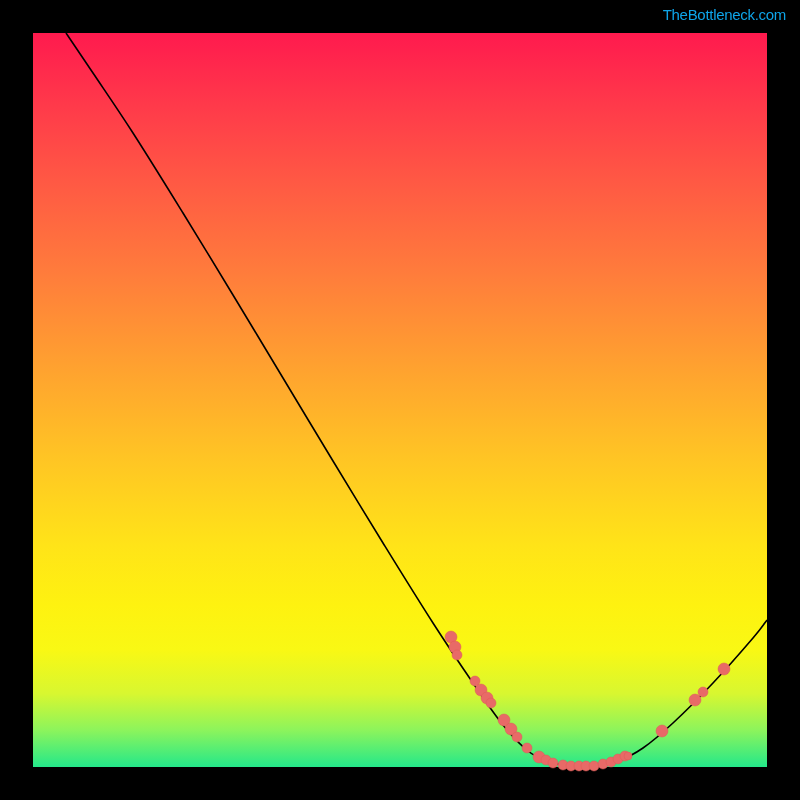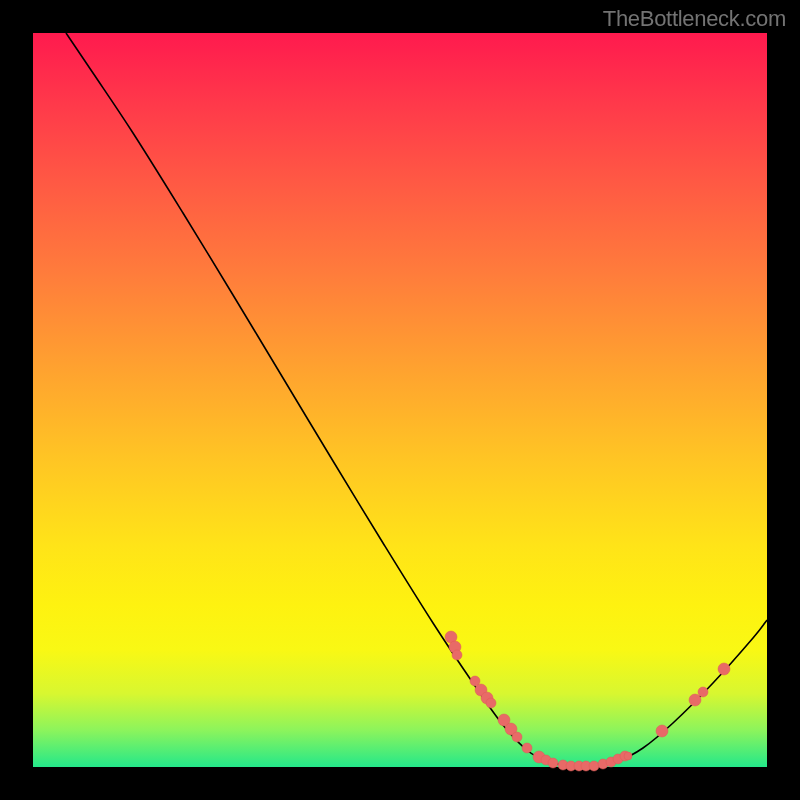--- a/index.html
+++ b/index.html
@@ -7,22 +7,22 @@
     width: 800px;
     height: 800px;
     background: #000;
     position: relative;
     font-family: Arial, sans-serif;
   }
   .watermark {
     position: absolute;
     top: 6px;
     right: 14px;
-    color: #737373;
-    font-size: 22px;
+    color: #0ea5e9;
+    font-size: 15px;
     font-weight: 500;
     z-index: 10;
     letter-spacing: -0.3px;
   }
   .plot-area {
     position: absolute;
     left: 33px;
     top: 33px;
     width: 734px;
     height: 734px;

